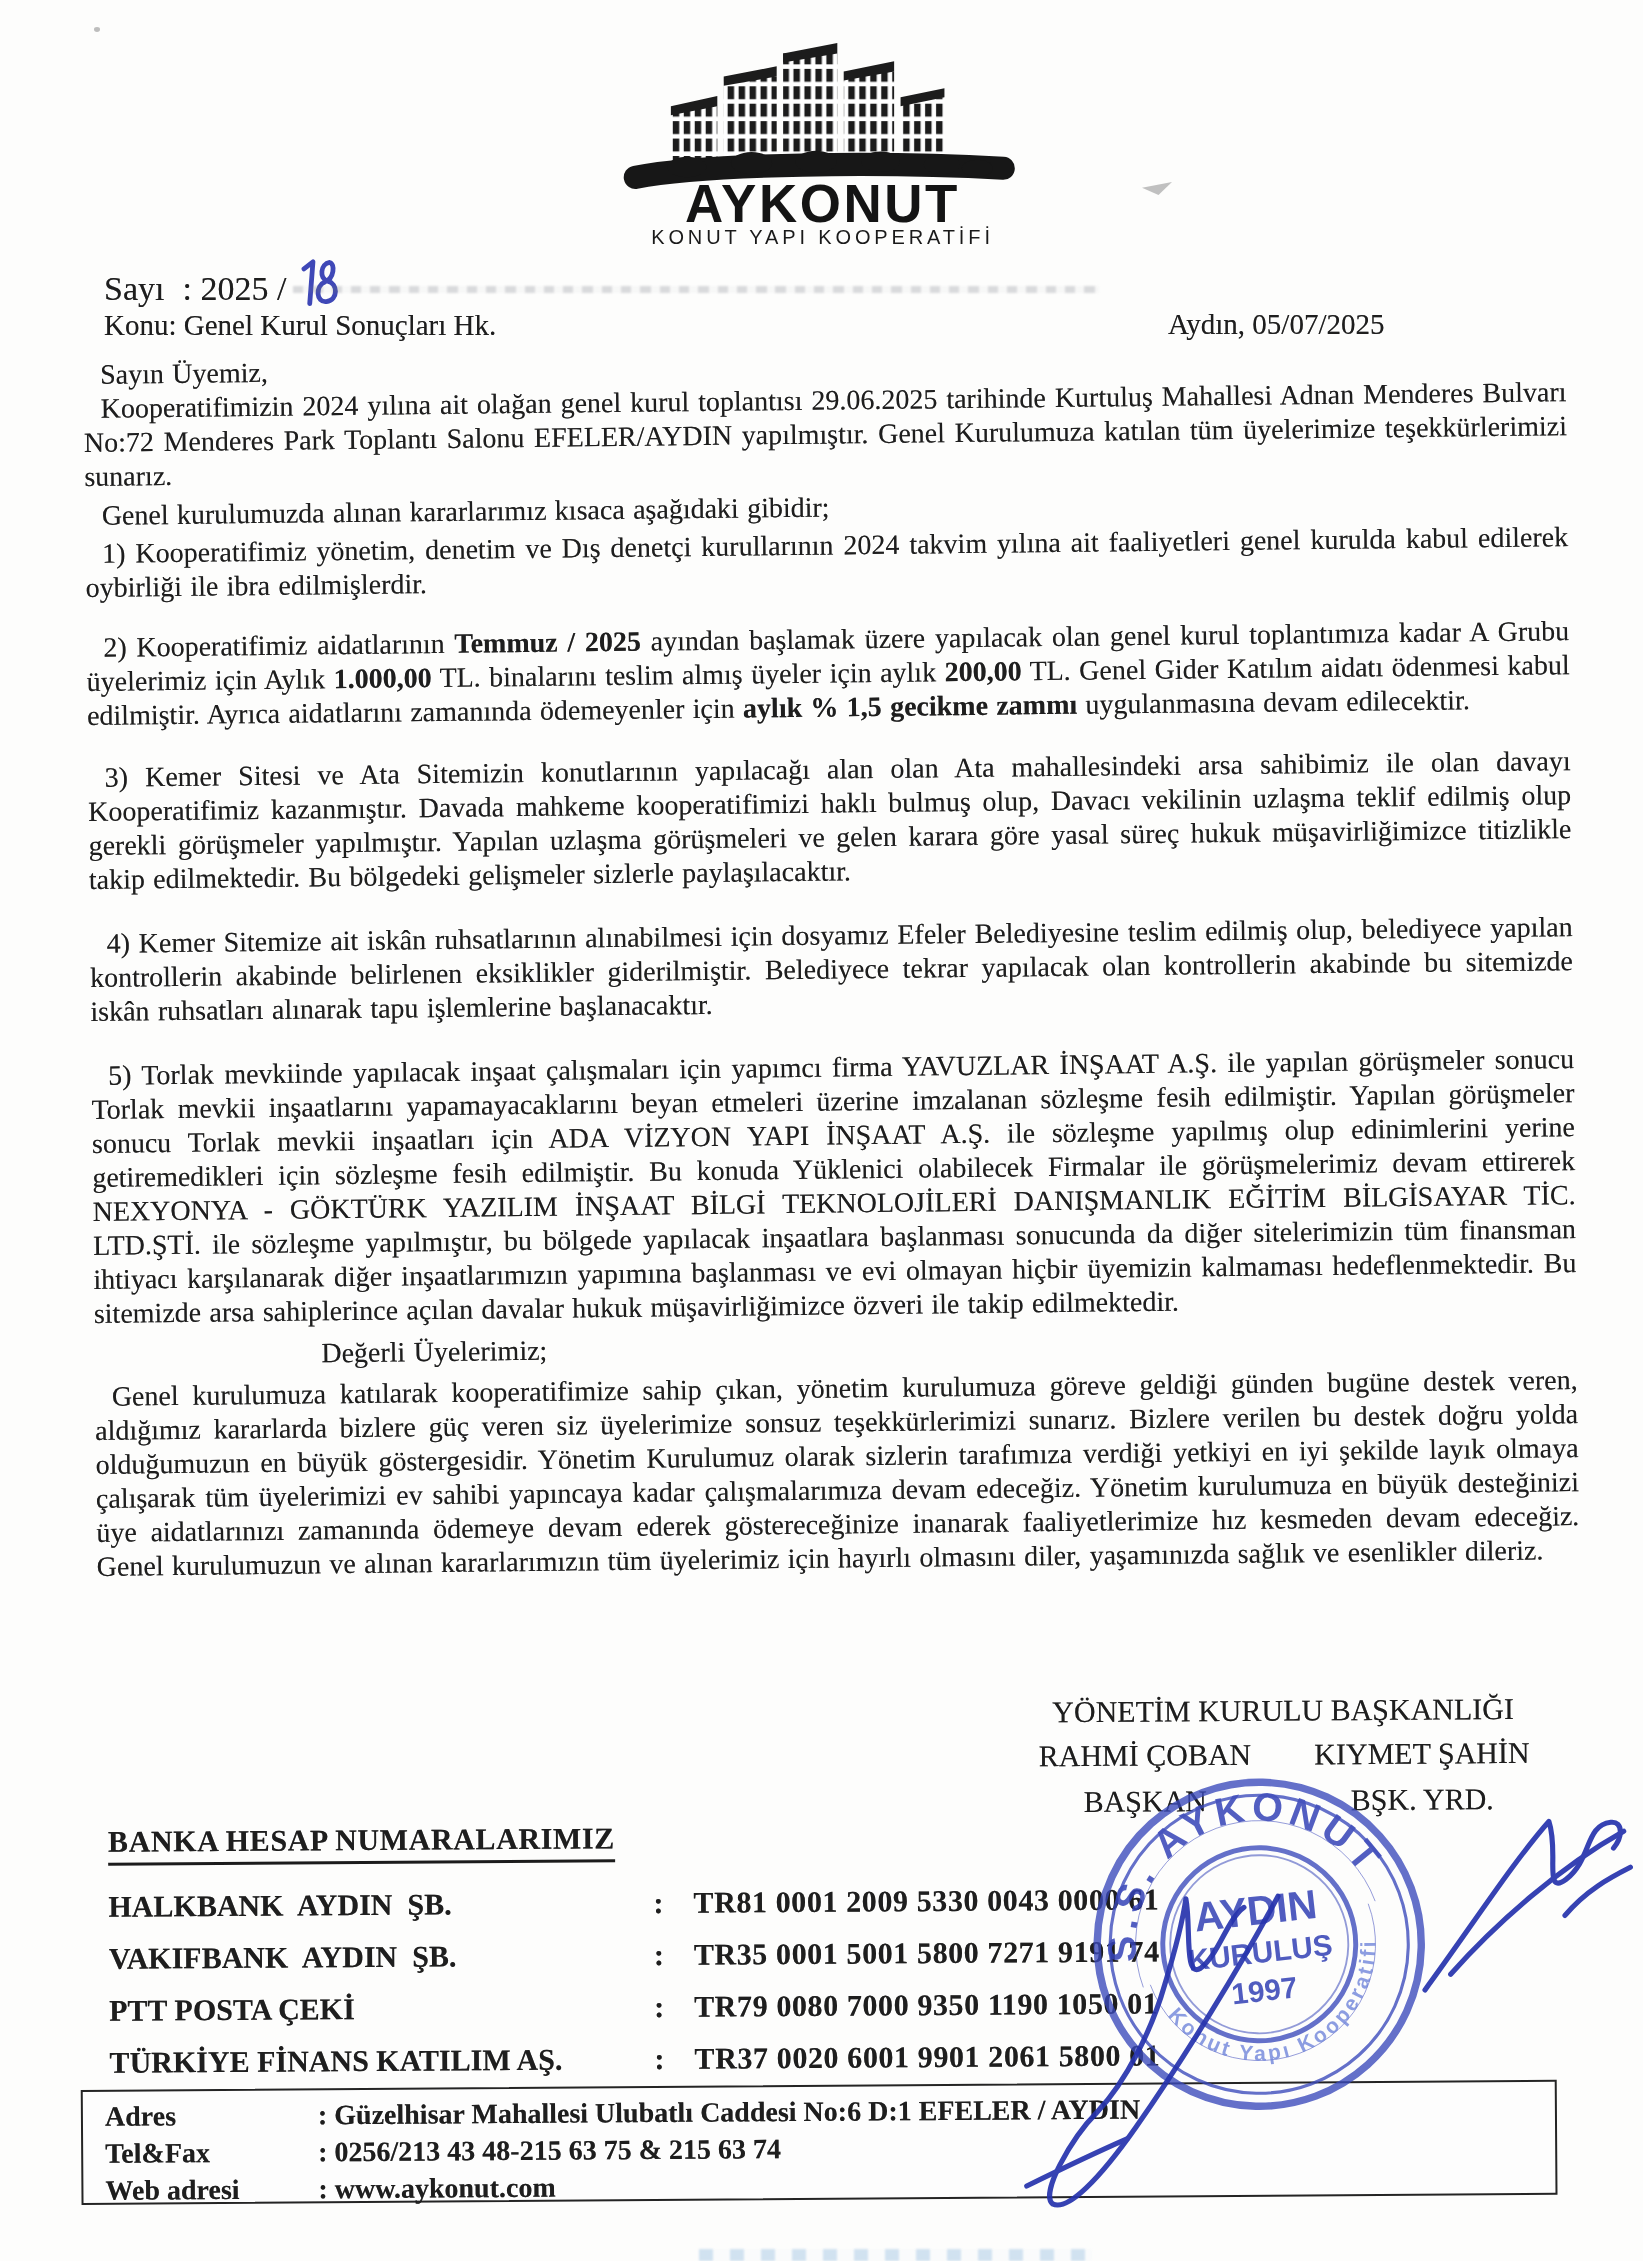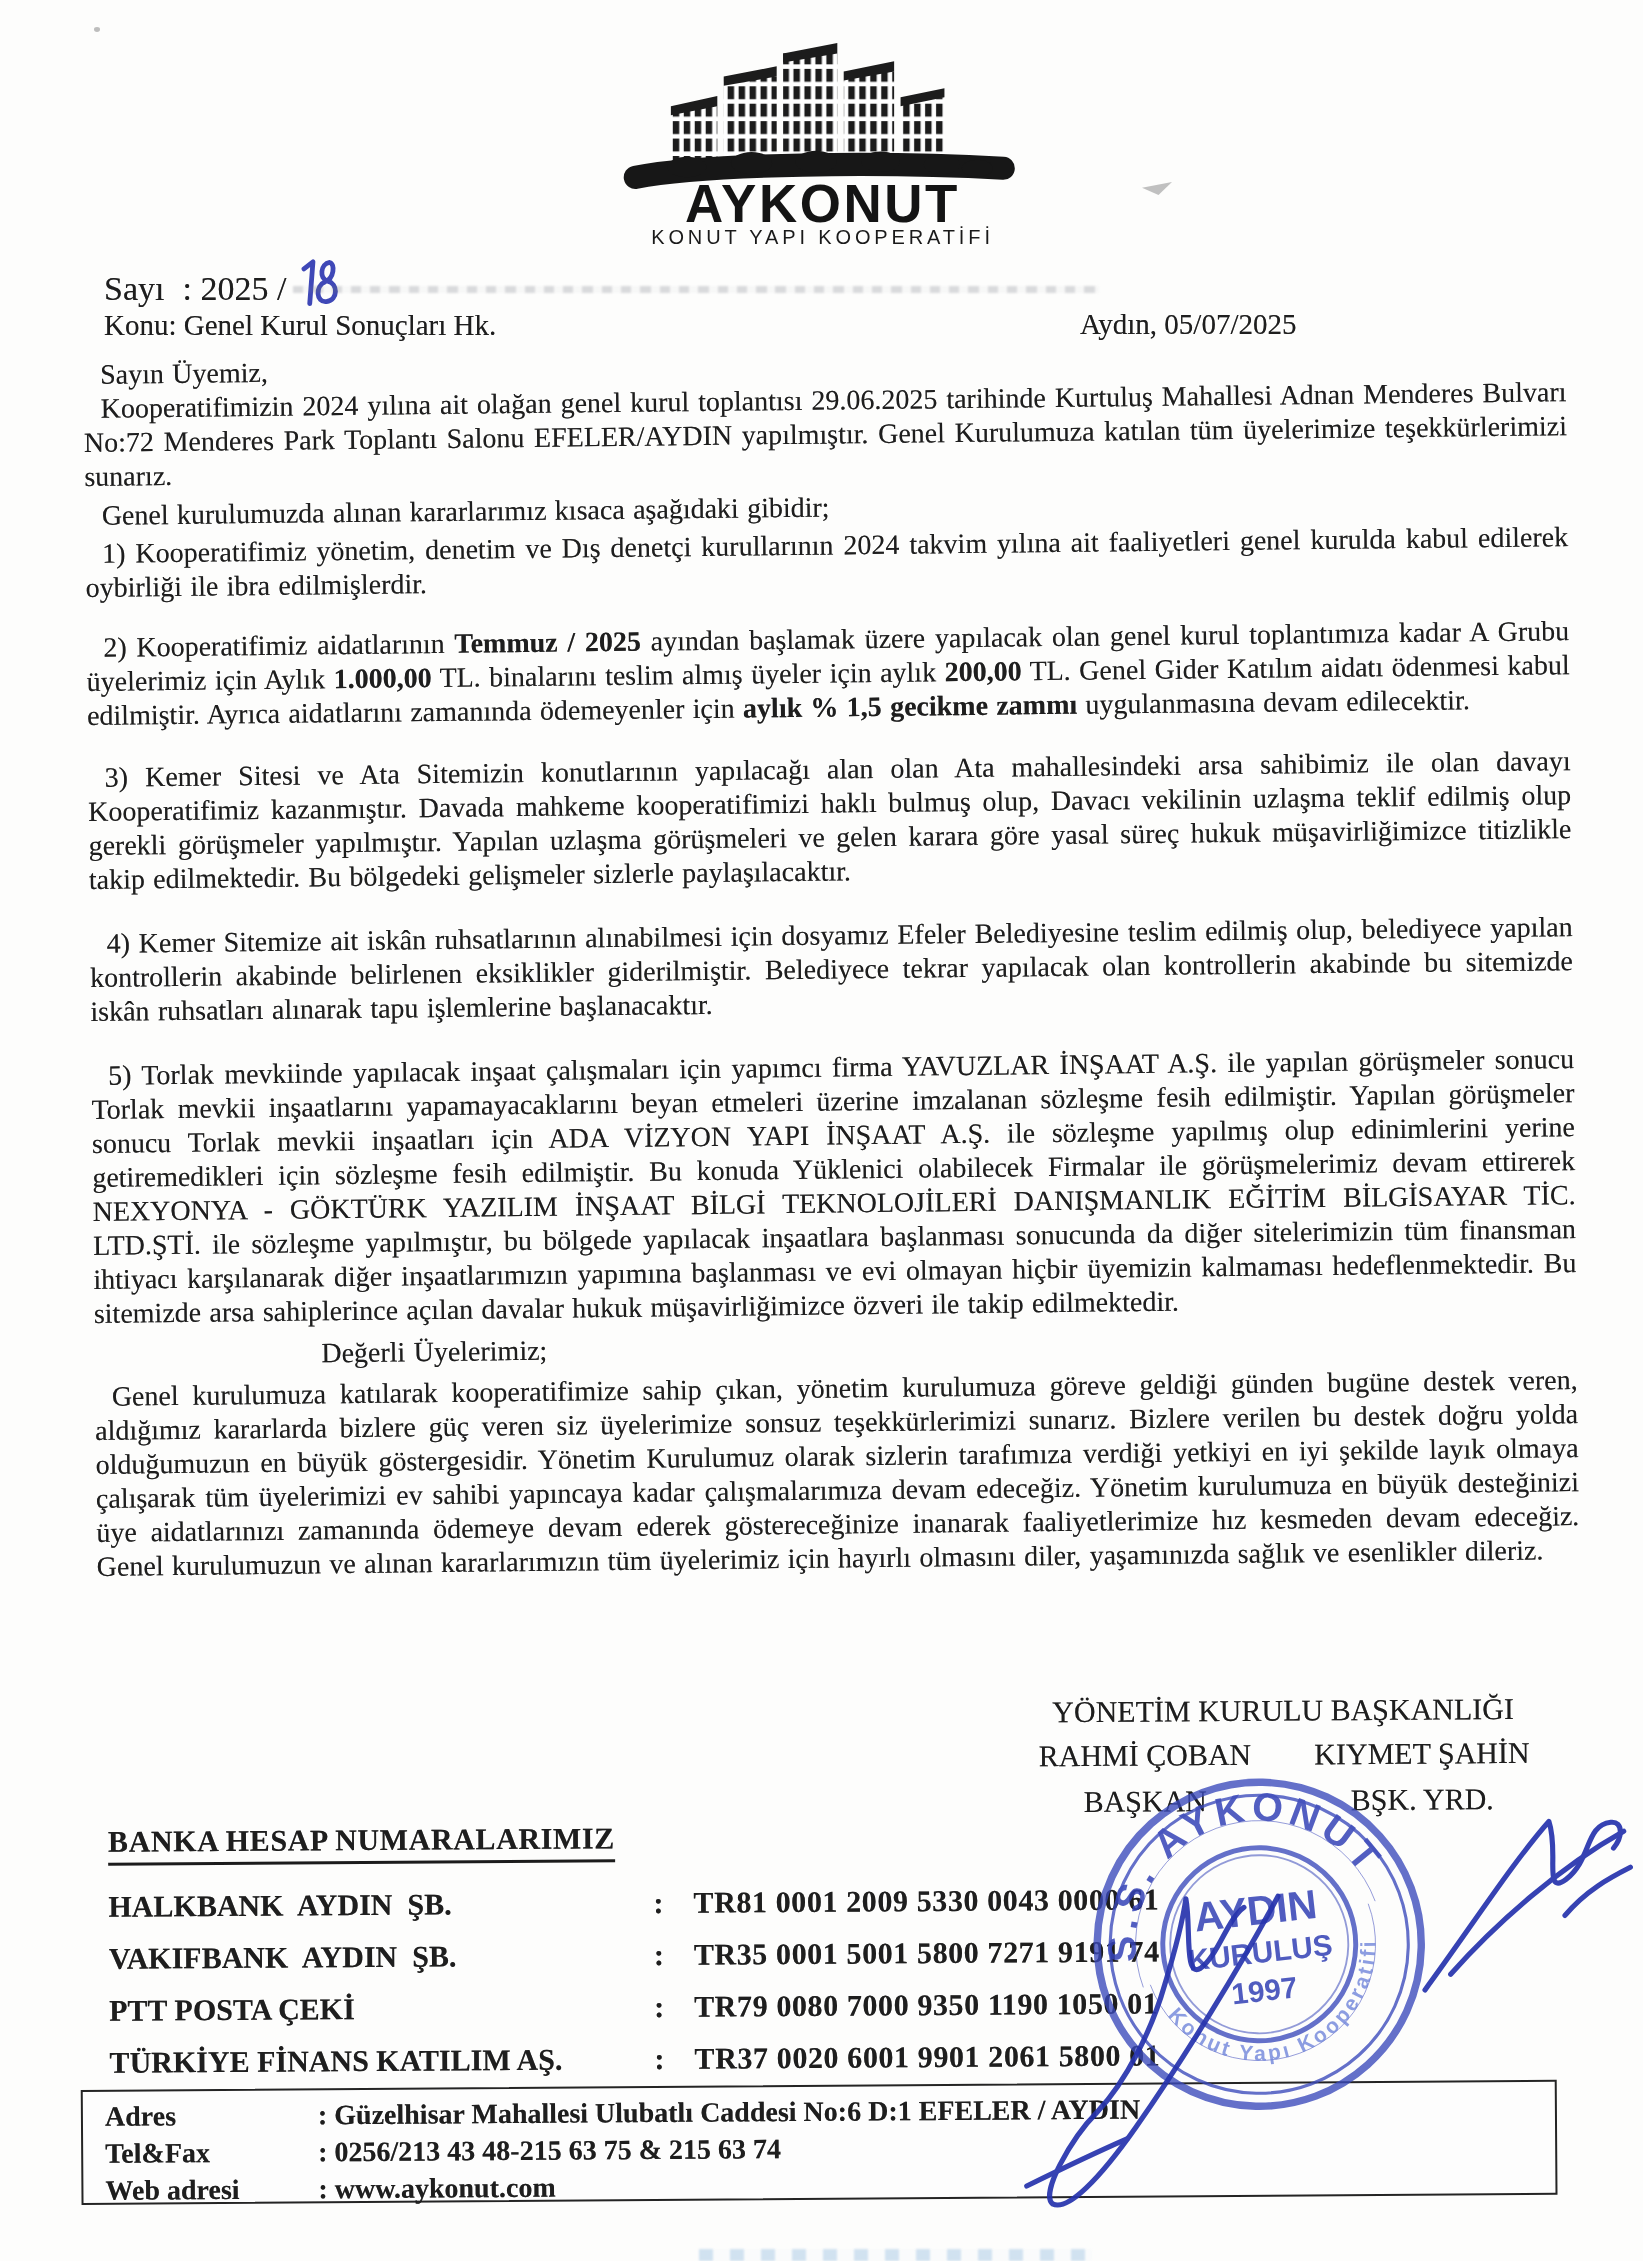--- a/index.html
+++ b/index.html
@@ -11,21 +11,21 @@
   }
   .abs{position:absolute;}
   .doc-text{text-shadow:0 0 0.5px rgba(25,25,25,.55);}
 
   
   #logo{left:616px;top:34px;width:413px;height:213px;}
   
   #sayi-line{left:104px;top:257px;font-size:34px;white-space:nowrap;}
   #sayi-line .gap{display:inline-block;width:18px;}
   #konu-line{left:104px;top:309px;font-size:29px;white-space:nowrap;}
-  #date-line{left:1080px;top:308px;font-size:29px;white-space:nowrap;}
+  #date-line{left:1168px;top:308px;font-size:29px;white-space:nowrap;}
   #hand18{display:inline-block;vertical-align:-9px;margin-left:9px;}
 
   
   #body-block{
     left:83px;top:358px;width:1483px;
     font-size:28px;line-height:34px;text-align:justify;
     transform:rotate(-0.65deg);transform-origin:0 0;
   }
   #body-block p{margin:0;text-indent:17px;word-spacing:1.3px;}
   .salutation{margin:0 0 7.7px 227px;text-indent:0;}

